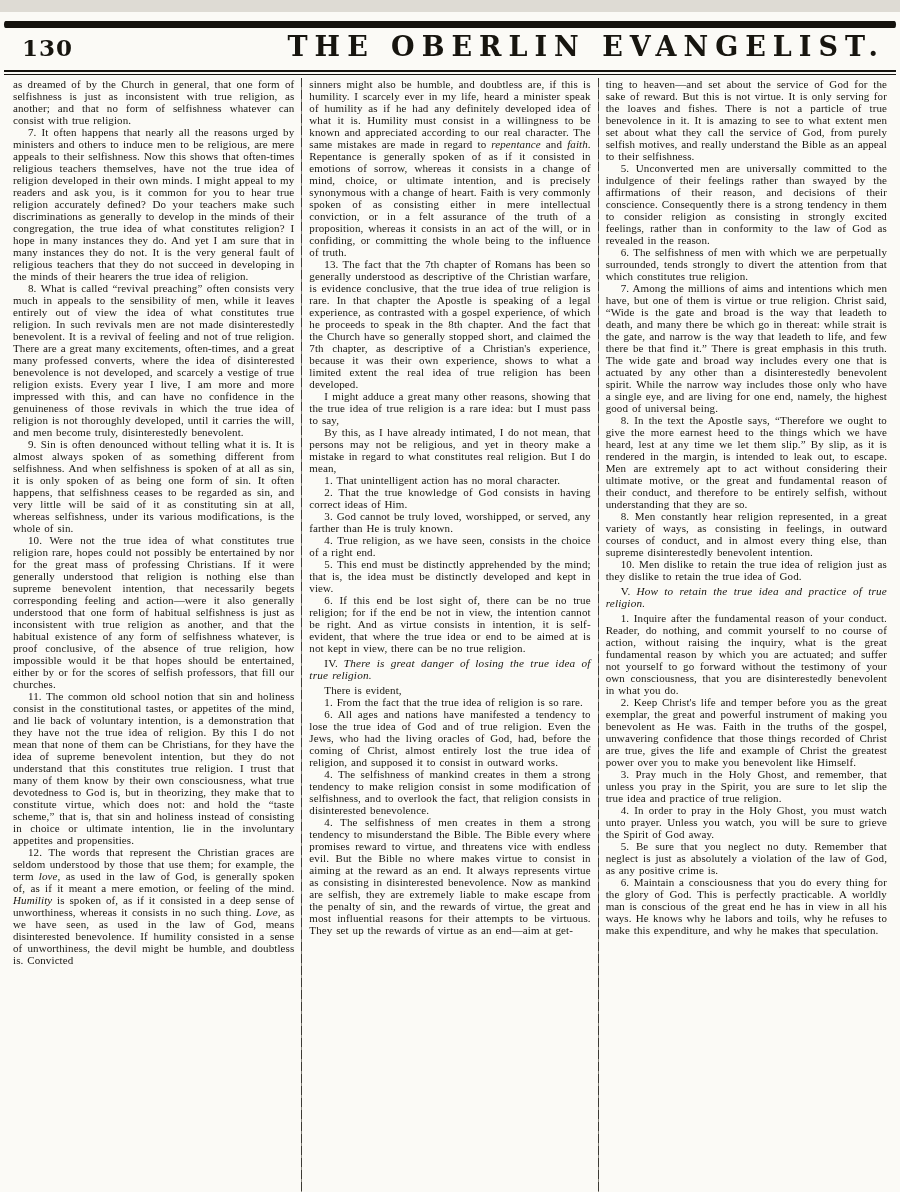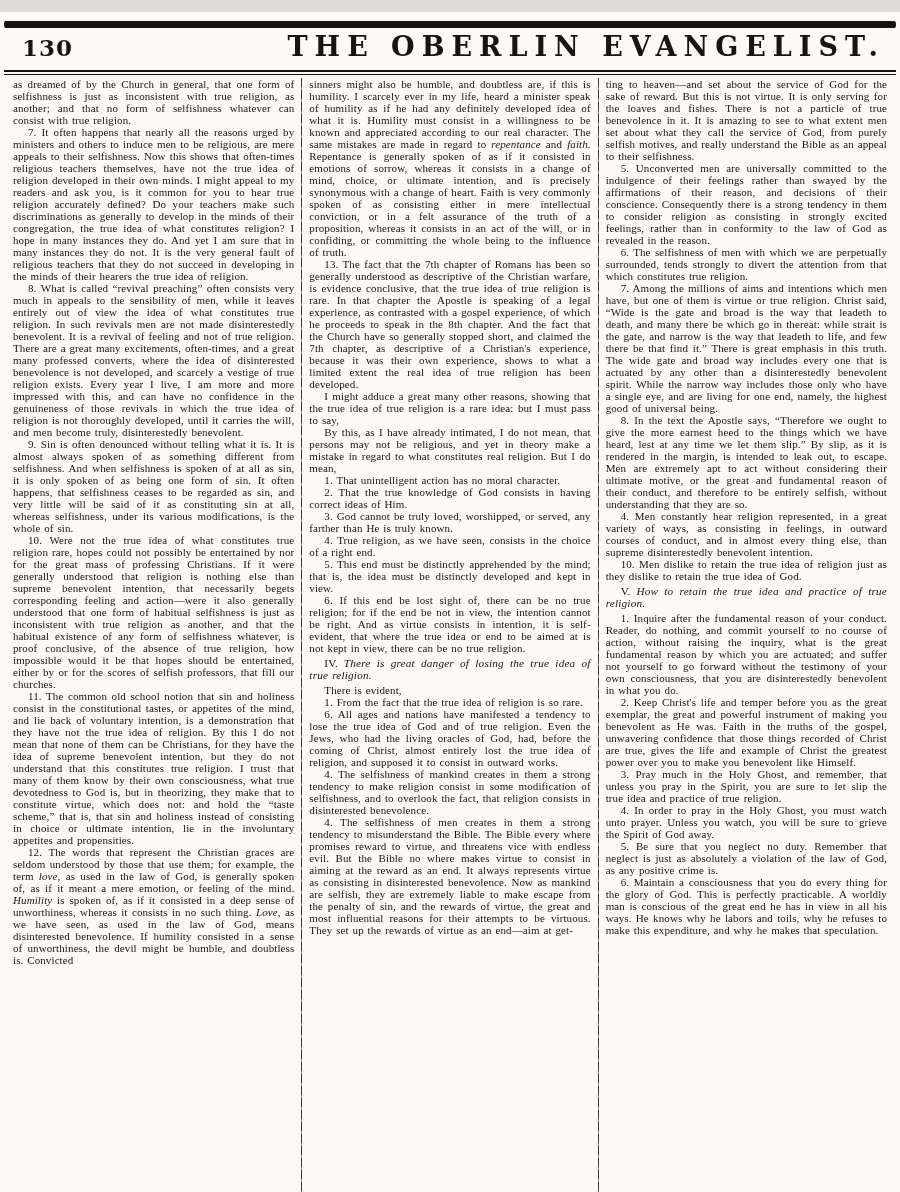--- a/index.html
+++ b/index.html
@@ -104,21 +104,21 @@
         <p class="para">4. The selfishness of mankind creates in them a strong tendency to make religion consist in some modification of selfishness, and to overlook the fact, that religion consists in disinterested benevolence.</p>
         <p class="para">4. The selfishness of men creates in them a strong tendency to misunderstand the Bible. The Bible every where promises reward to virtue, and threatens vice with endless evil. But the Bible no where makes virtue to consist in aiming at the reward as an end. It always represents virtue as consisting in disinterested benevolence. Now as mankind are selfish, they are extremely liable to make escape from the penalty of sin, and the rewards of virtue, the great and most influential reasons for their attempts to be virtuous. They set up the rewards of virtue as an end—aim at get-</p>
       </div>
     <div class="divider"></div>
     <div class="col">
         <p class="para cont">ting to heaven—and set about the service of God for the sake of reward. But this is not virtue. It is only serving for the loaves and fishes. There is not a particle of true benevolence in it. It is amazing to see to what extent men set about what they call the service of God, from purely selfish motives, and really understand the Bible as an appeal to their selfishness.</p>
         <p class="para">5. Unconverted men are universally committed to the indulgence of their feelings rather than swayed by the affirmations of their reason, and decisions of their conscience. Consequently there is a strong tendency in them to consider religion as consisting in strongly excited feelings, rather than in conformity to the law of God as revealed in the reason.</p>
         <p class="para">6. The selfishness of men with which we are perpetually surrounded, tends strongly to divert the attention from that which constitutes true religion.</p>
         <p class="para">7. Among the millions of aims and intentions which men have, but one of them is virtue or true religion. Christ said, “Wide is the gate and broad is the way that leadeth to death, and many there be which go in thereat: while strait is the gate, and narrow is the way that leadeth to life, and few there be that find it.” There is great emphasis in this truth. The wide gate and broad way includes every one that is actuated by any other than a disinterestedly benevolent spirit. While the narrow way includes those only who have a single eye, and are living for one end, namely, the highest good of universal being.</p>
         <p class="para">8. In the text the Apostle says, “Therefore we ought to give the more earnest heed to the things which we have heard, lest at any time we let them slip.” By slip, as it is rendered in the margin, is intended to leak out, to escape. Men are extremely apt to act without considering their ultimate motive, or the great and fundamental reason of their conduct, and therefore to be entirely selfish, without understanding that they are so.</p>
-        <p class="para">4. Men constantly hear religion represented, in a great variety of ways, as consisting in feelings, in outward courses of conduct, and in almost every thing else, than supreme disinterestedly benevolent intention.</p>
+        <p class="para">8. Men constantly hear religion represented, in a great variety of ways, as consisting in feelings, in outward courses of conduct, and in almost every thing else, than supreme disinterestedly benevolent intention.</p>
         <p class="para">10. Men dislike to retain the true idea of religion just as they dislike to retain the true idea of God.</p>
         <p class="para section-heading">V. <em>How to retain the true idea and practice of true religion.</em></p>
         <p class="para">1. Inquire after the fundamental reason of your conduct. Reader, do nothing, and commit yourself to no course of action, without raising the inquiry, what is the great fundamental reason by which you are actuated; and suffer not yourself to go forward without the testimony of your own consciousness, that you are disinterestedly benevolent in what you do.</p>
         <p class="para">2. Keep Christ's life and temper before you as the great exemplar, the great and powerful instrument of making you benevolent as He was. Faith in the truths of the gospel, unwavering confidence that those things recorded of Christ are true, gives the life and example of Christ the greatest power over you to make you benevolent like Himself.</p>
         <p class="para">3. Pray much in the Holy Ghost, and remember, that unless you pray in the Spirit, you are sure to let slip the true idea and practice of true religion.</p>
         <p class="para">4. In order to pray in the Holy Ghost, you must watch unto prayer. Unless you watch, you will be sure to grieve the Spirit of God away.</p>
         <p class="para">5. Be sure that you neglect no duty. Remember that neglect is just as absolutely a violation of the law of God, as any positive crime is.</p>
         <p class="para">6. Maintain a consciousness that you do every thing for the glory of God. This is perfectly practicable. A worldly man is conscious of the great end he has in view in all his ways. He knows why he labors and toils, why he refuses to make this expenditure, and why he makes that speculation.</p>
       </div>
   </div>

